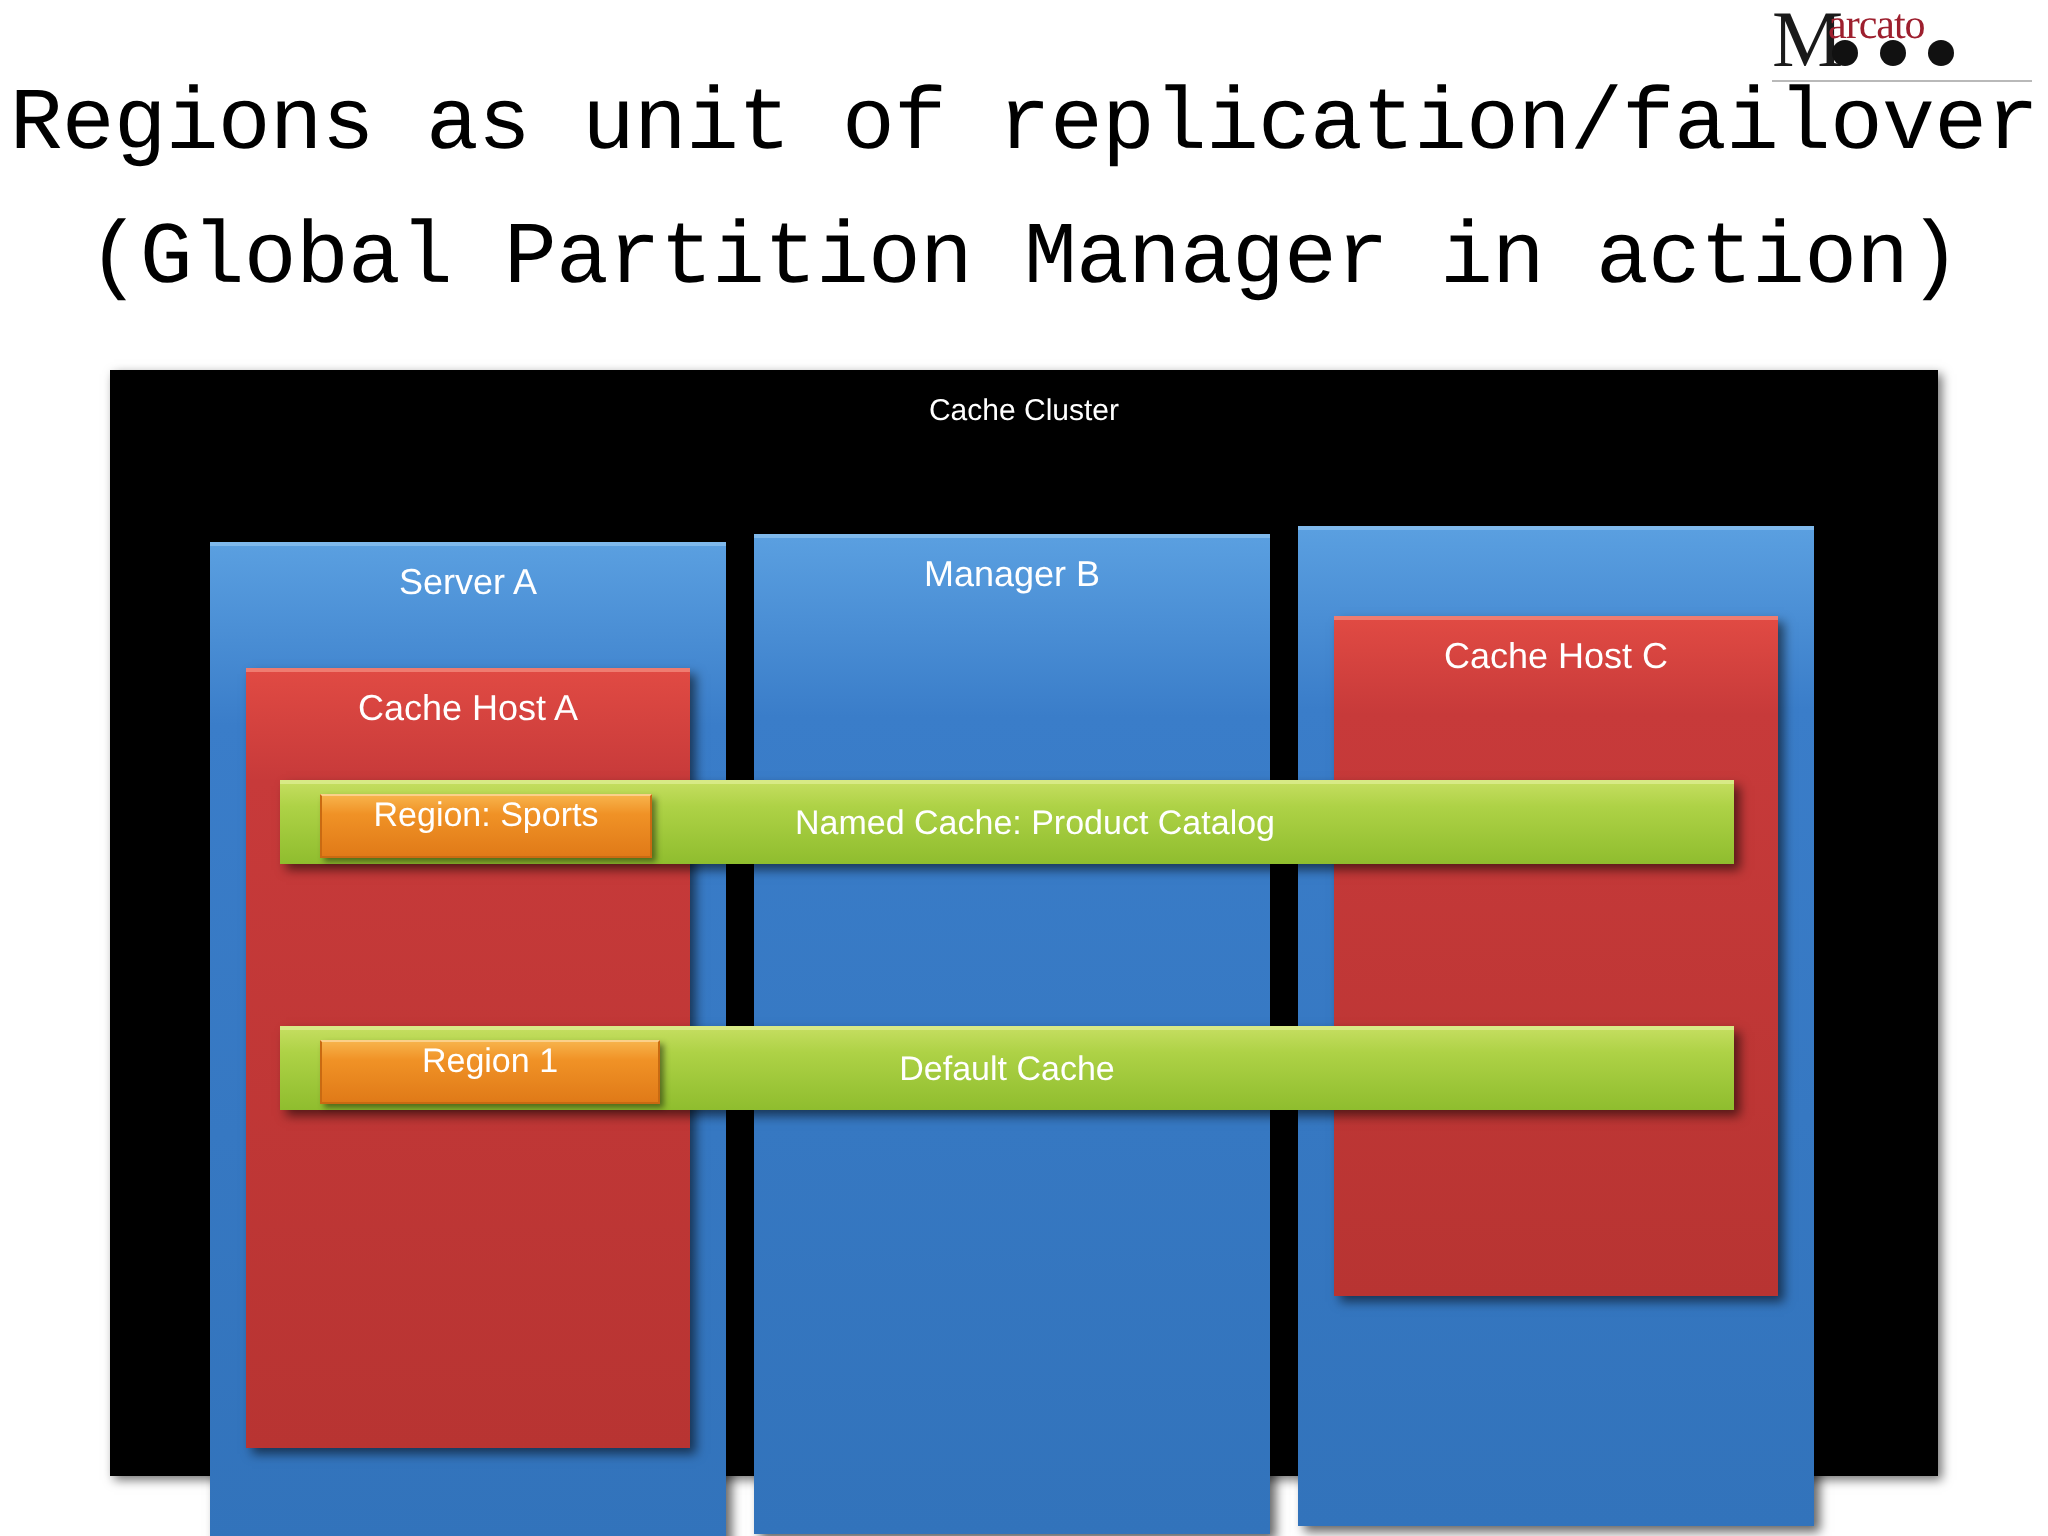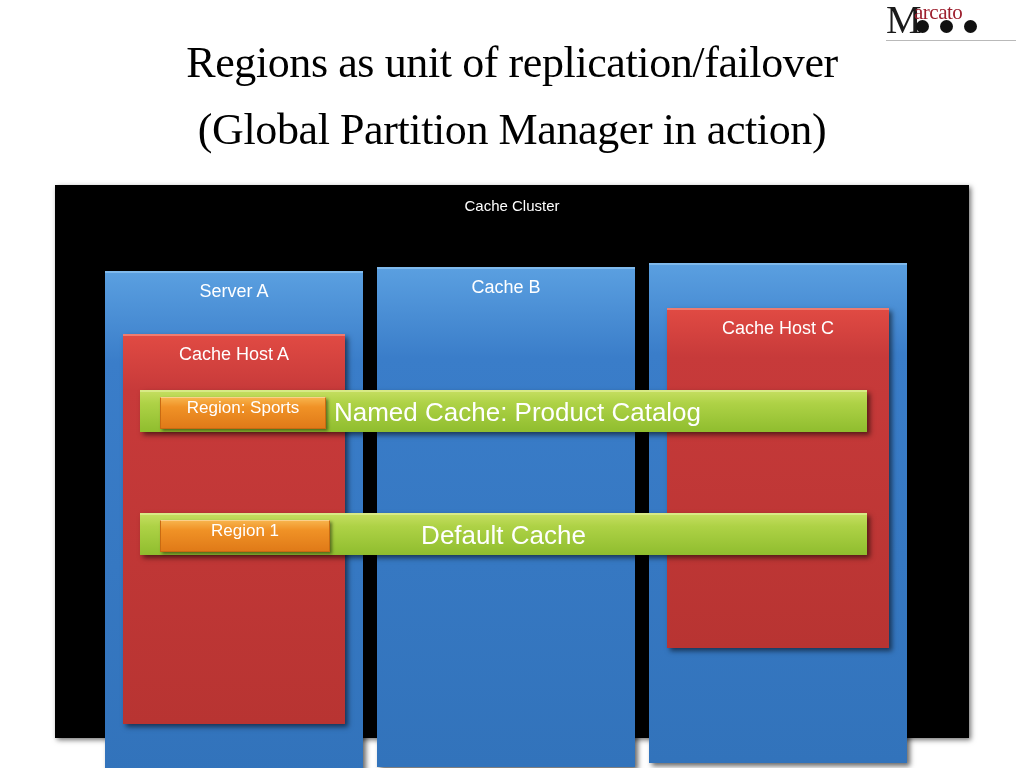--- a/index.html
+++ b/index.html
@@ -72,21 +72,21 @@
   
   .title {
     position: absolute;
     top: 30px;
     left: 0;
     width: 1024px;
     text-align: center;
     font-size: 44px;
     line-height: 1.52;
     color: #000000;
-    font-family: Liberation Serif, serif;
+    font-family: Liberation Mono, monospace;
     font-weight: 400;
     letter-spacing: -0.4px;
   }
   .title .l2 { display: block; }
 
   
   .cluster {
     position: absolute;
     left: 55px;
     top: 185px;
@@ -162,21 +162,21 @@
   .cachebar-label {
     position: absolute;
     top: 0;
     left: 0;
     width: 100%;
     height: 100%;
     display: flex;
     align-items: center;
     justify-content: center;
     color: #ffffff;
-    font-size: 26px;
+    font-size: 17px;
   }
   #cachebar-1 { top: 205px; }
   #cachebar-2 { top: 328px; }
 
   #cachebar-1 .cachebar-label { padding-left: 28px; }
 
   
   .region {
     position: absolute;
     top: 5px;
@@ -224,21 +224,21 @@
   <div class="cluster-title">Cache Cluster</div>
 
   <div class="server" id="server-a">
     <div class="server-label">Server A</div>
     <div class="host" id="host-a">
       <div class="host-label">Cache Host A</div>
     </div>
   </div>
 
   <div class="server" id="server-b">
-    <div class="server-label">Cache B</div>
+    <div class="server-label">Manager B</div>
   </div>
 
   <div class="server" id="server-c">
     <div class="host" id="host-c">
       <div class="host-label">Cache Host C</div>
     </div>
   </div>
 
   <div class="cachebar" id="cachebar-1">
     <div class="cachebar-label">Named Cache: Product Catalog</div>

